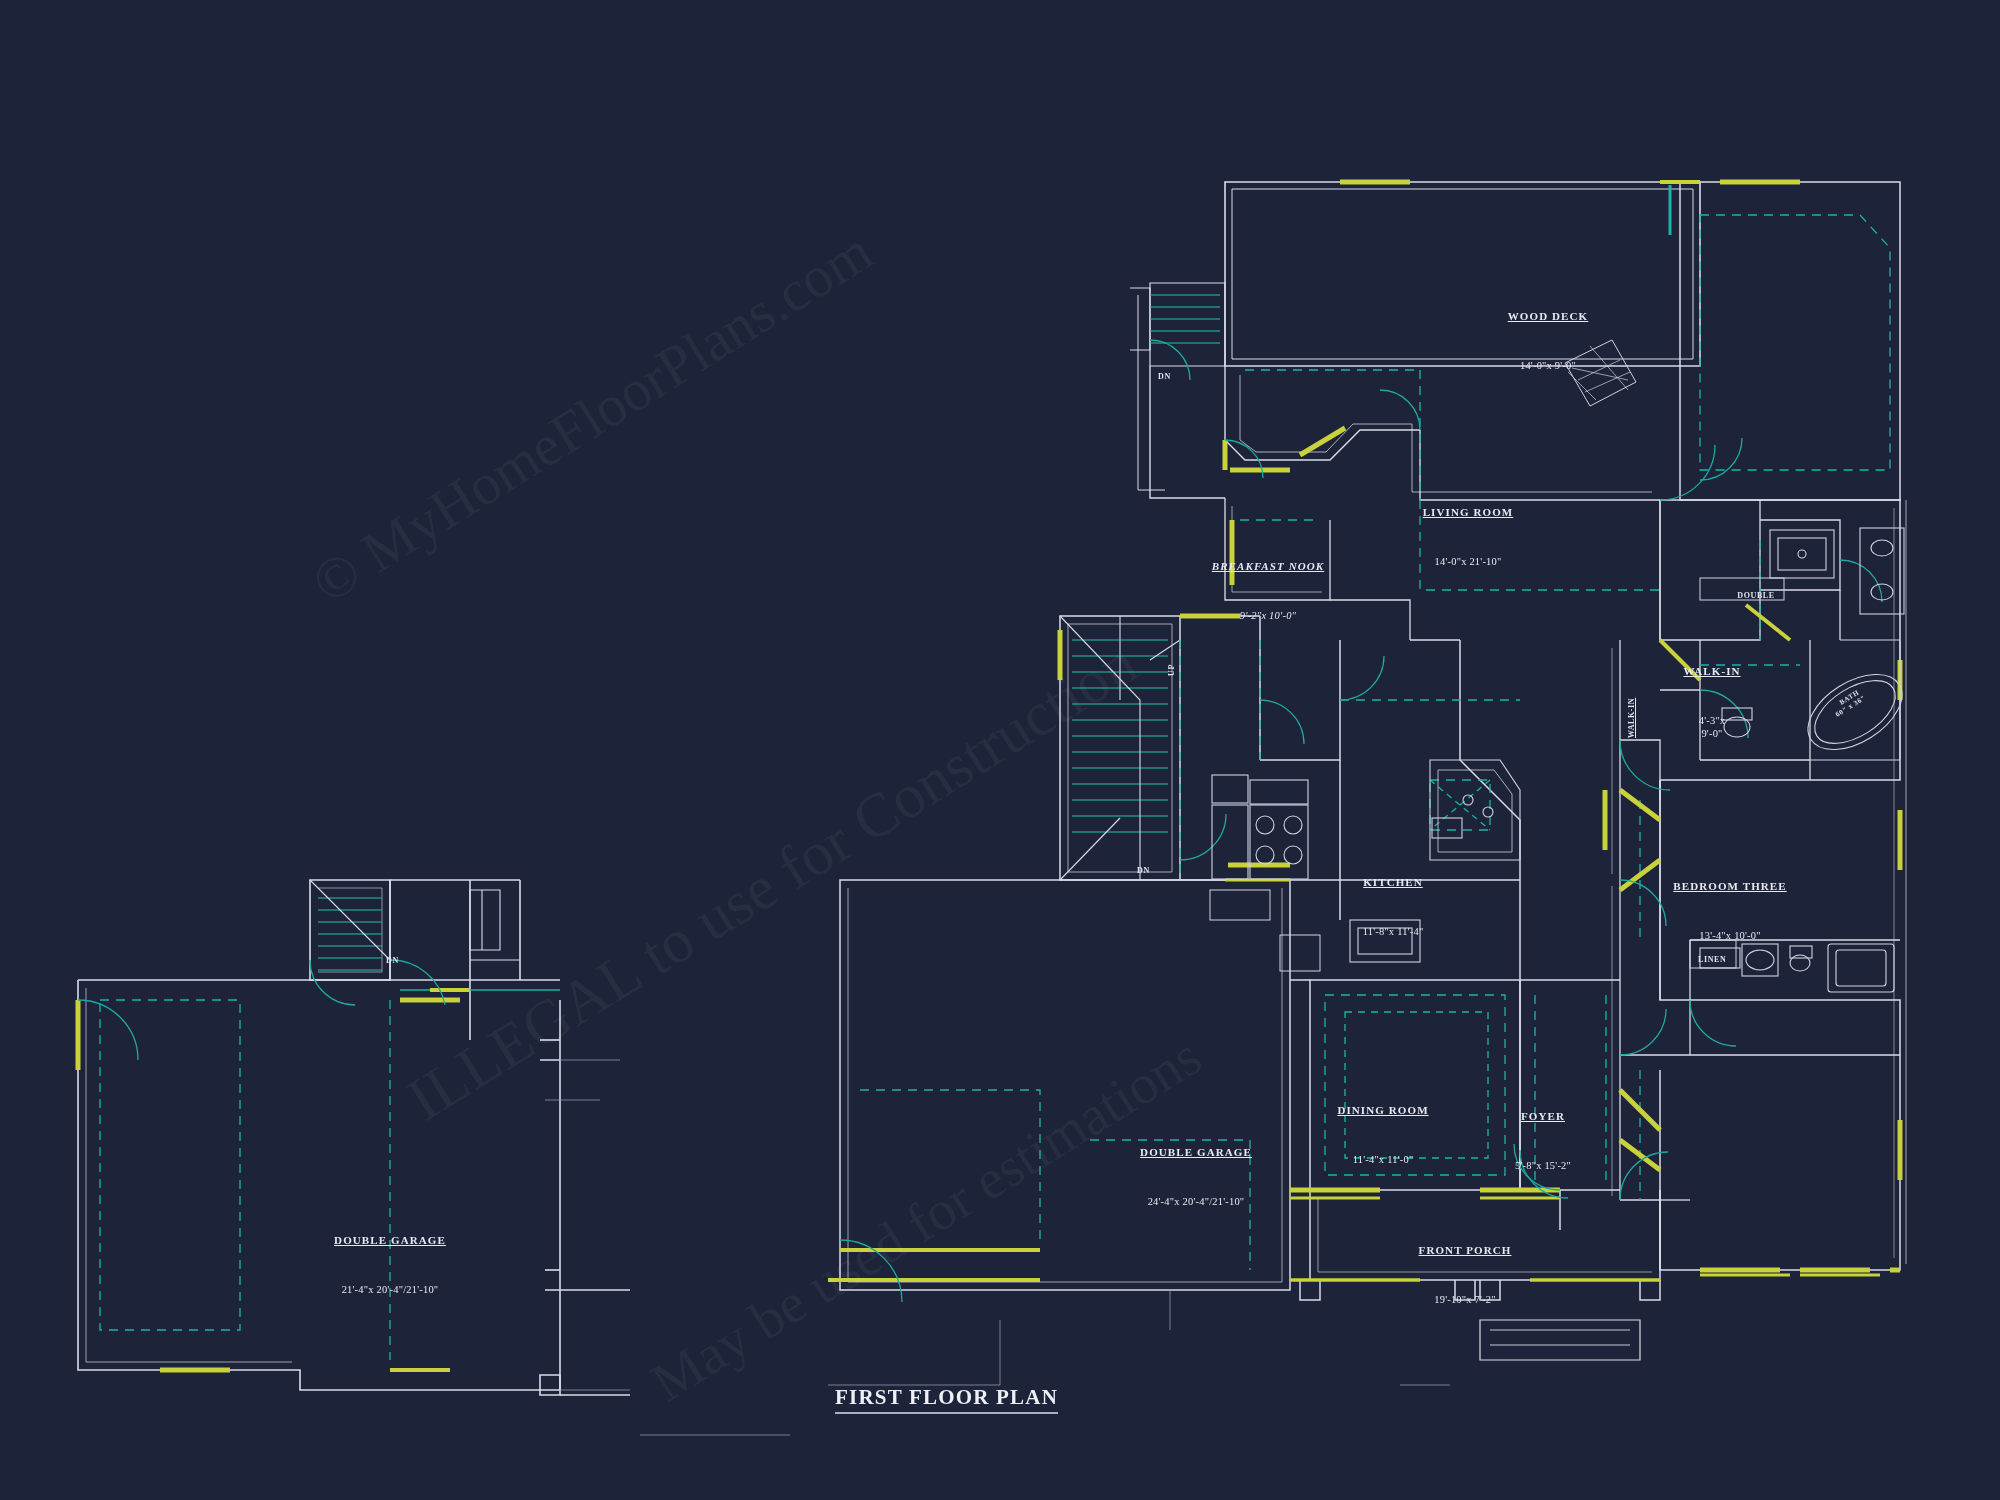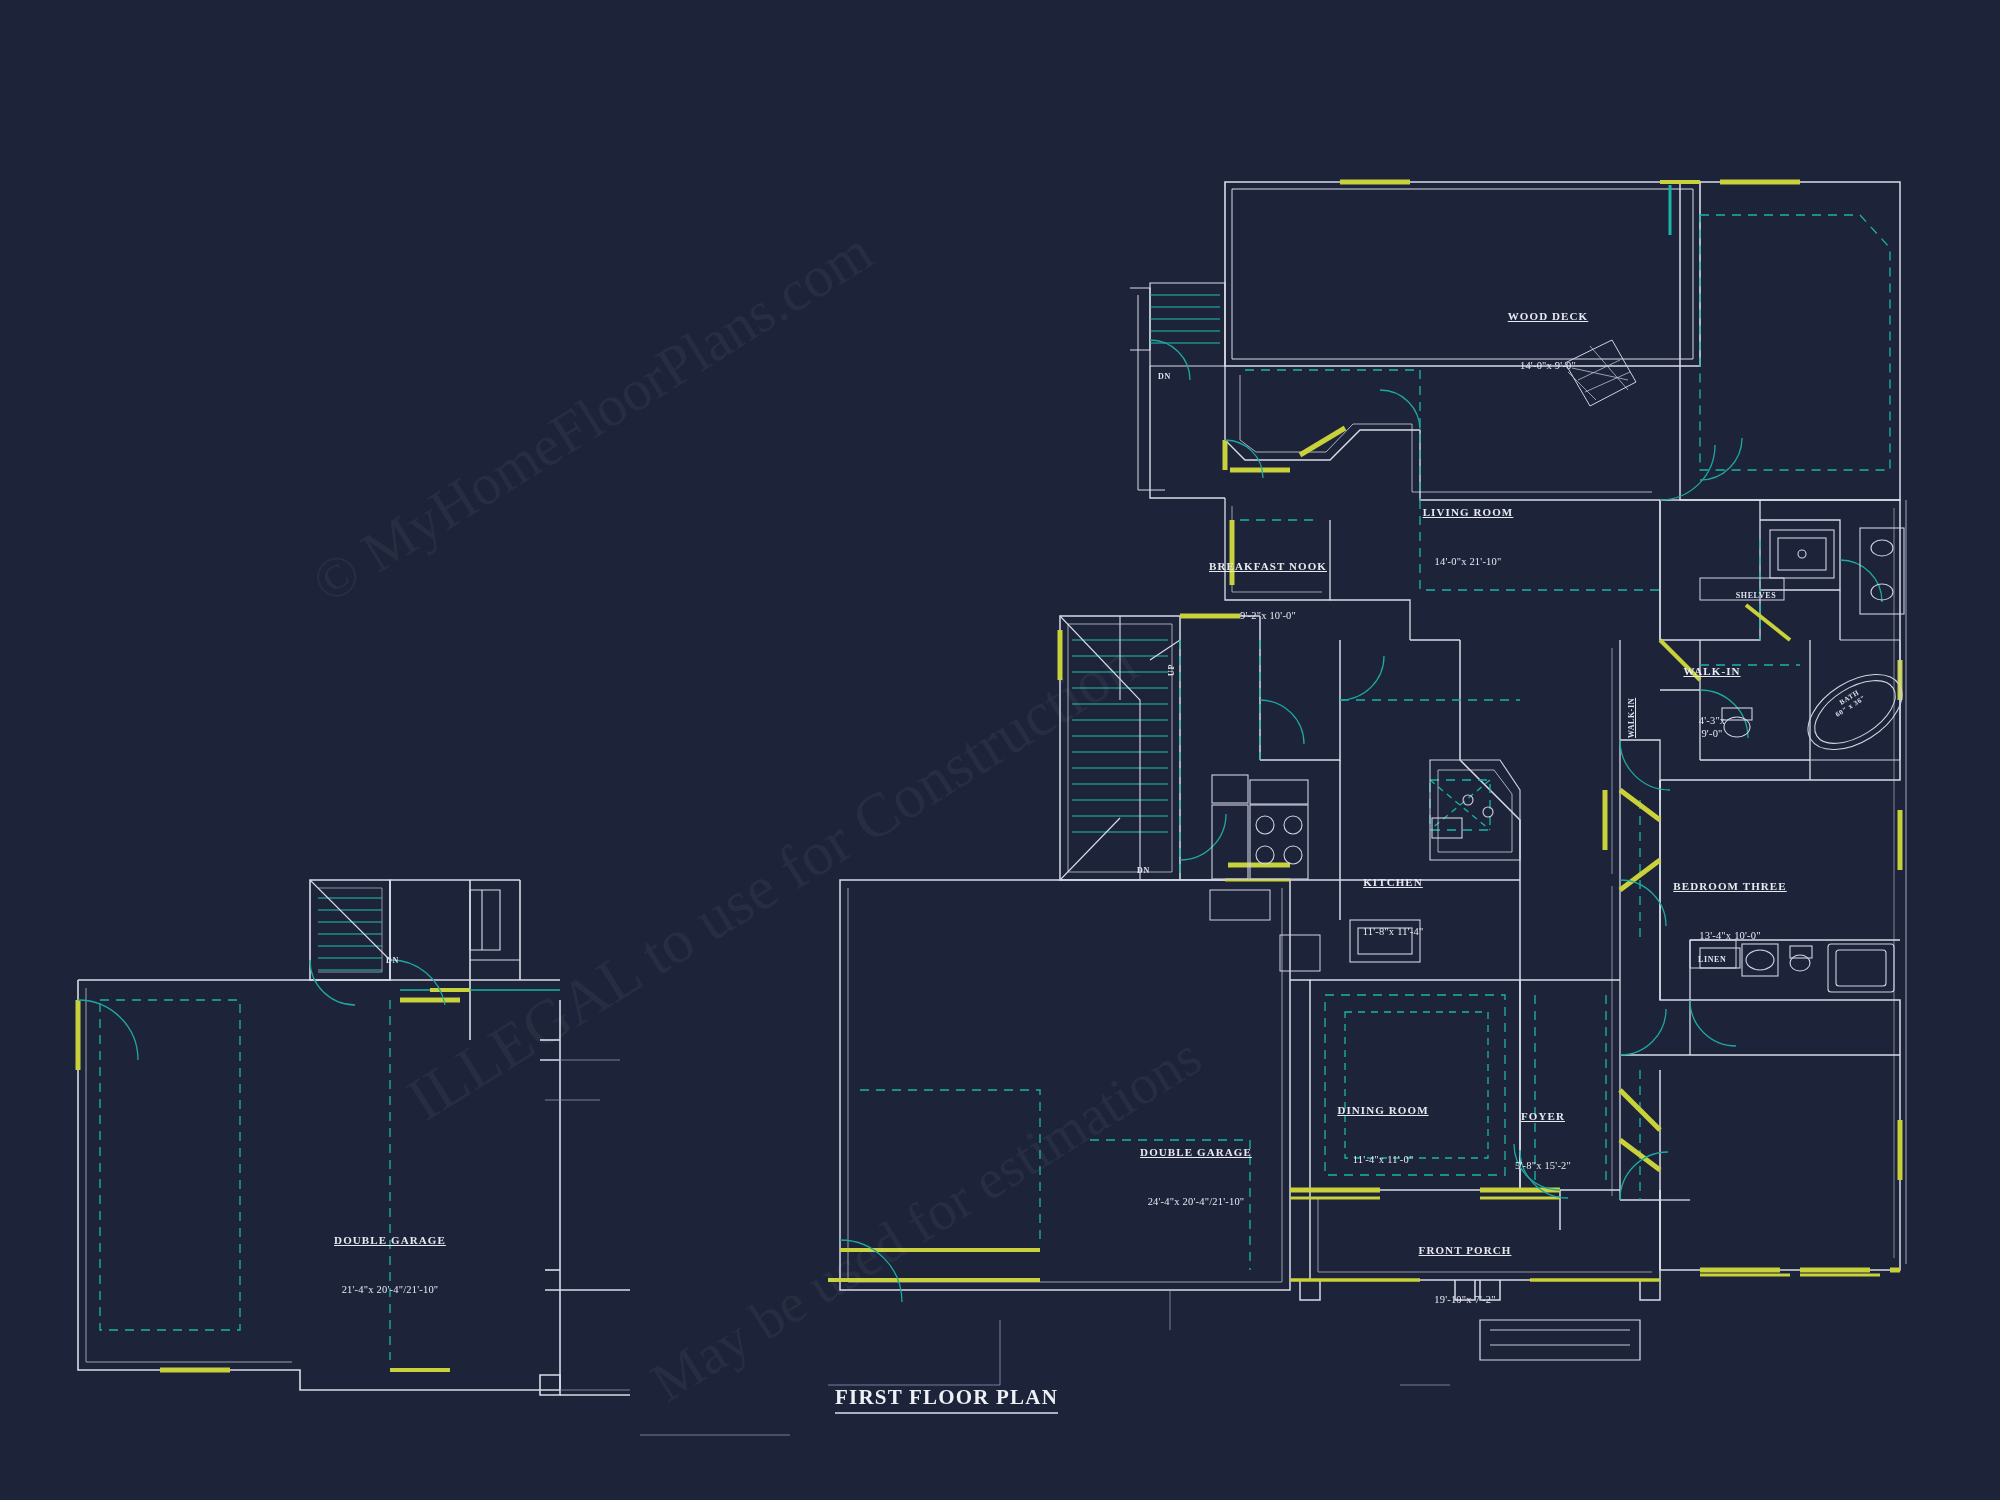--- a/index.html
+++ b/index.html
@@ -373,21 +373,21 @@
   <div class="wm" style="left:640px;top:1360px;font-size:56px;transform:rotate(-32deg);transform-origin:left top;">May be used for estimations</div>
 
   <div class="lbl" style="left:1548px;top:272px;transform:translate(-50%,0);text-align:center;">
     <span class="nm">WOOD DECK</span>
     <span class="dm">14'-0"x 9'-0"</span>
   </div>
   <div class="lbl" style="left:1468px;top:468px;transform:translate(-50%,0);">
     <span class="nm">LIVING ROOM</span>
     <span class="dm">14'-0"x 21'-10"</span>
   </div>
-  <div class="lbl" style="left:1268px;top:522px;transform:translate(-50%,0);">
+  <div class="lbl" style="left:1268px;top:522px;transform:translate(-50%,0);font-style:italic;">
     <span class="nm">BREAKFAST NOOK</span>
     <span class="dm">9'-2"x 10'-0"</span>
   </div>
   <div class="lbl" style="left:1393px;top:838px;transform:translate(-50%,0);">
     <span class="nm">KITCHEN</span>
     <span class="dm">11'-8"x 11'-4"</span>
   </div>
   <div class="lbl" style="left:1712px;top:627px;transform:translate(-50%,0);">
     <span class="nm">WALK-IN</span>
     <span class="dm">4'-3"x
@@ -415,21 +415,21 @@
   </div>
   <div class="lbl" style="left:390px;top:1196px;transform:translate(-50%,0);">
     <span class="nm">DOUBLE GARAGE</span>
     <span class="dm">21'-4"x 20'-4"/21'-10"</span>
   </div>
 
   <div class="tiny" style="left:1158px;top:372px;">DN</div>
   <div class="tiny" style="left:1137px;top:866px;">DN</div>
   <div class="tiny" style="left:386px;top:956px;">DN</div>
   <div class="tiny" style="left:1167px;top:676px;transform:rotate(-90deg);transform-origin:left top;">UP</div>
-  <div class="tiny" style="left:1756px;top:591px;transform:translate(-50%,0);">SHELVES</div>
+  <div class="tiny" style="left:1756px;top:591px;transform:translate(-50%,0);">DOUBLE</div>
   <div class="tiny u" style="left:1627px;top:738px;transform:rotate(-90deg);transform-origin:left top;">WALK-IN</div>
   <div class="tiny" style="left:1698px;top:955px;">LINEN</div>
   <div class="tiny" style="left:1838px;top:700px;transform:rotate(-32deg);transform-origin:left top;font-size:7px;">BATH</div>
   <div class="tiny" style="left:1834px;top:712px;transform:rotate(-32deg);transform-origin:left top;font-size:7px;">60" x 36"</div>
 
   <div class="title" style="left:835px;top:1385px;font-weight:bold;">FIRST FLOOR PLAN</div>
 
 </div>
 
 </body></html>

